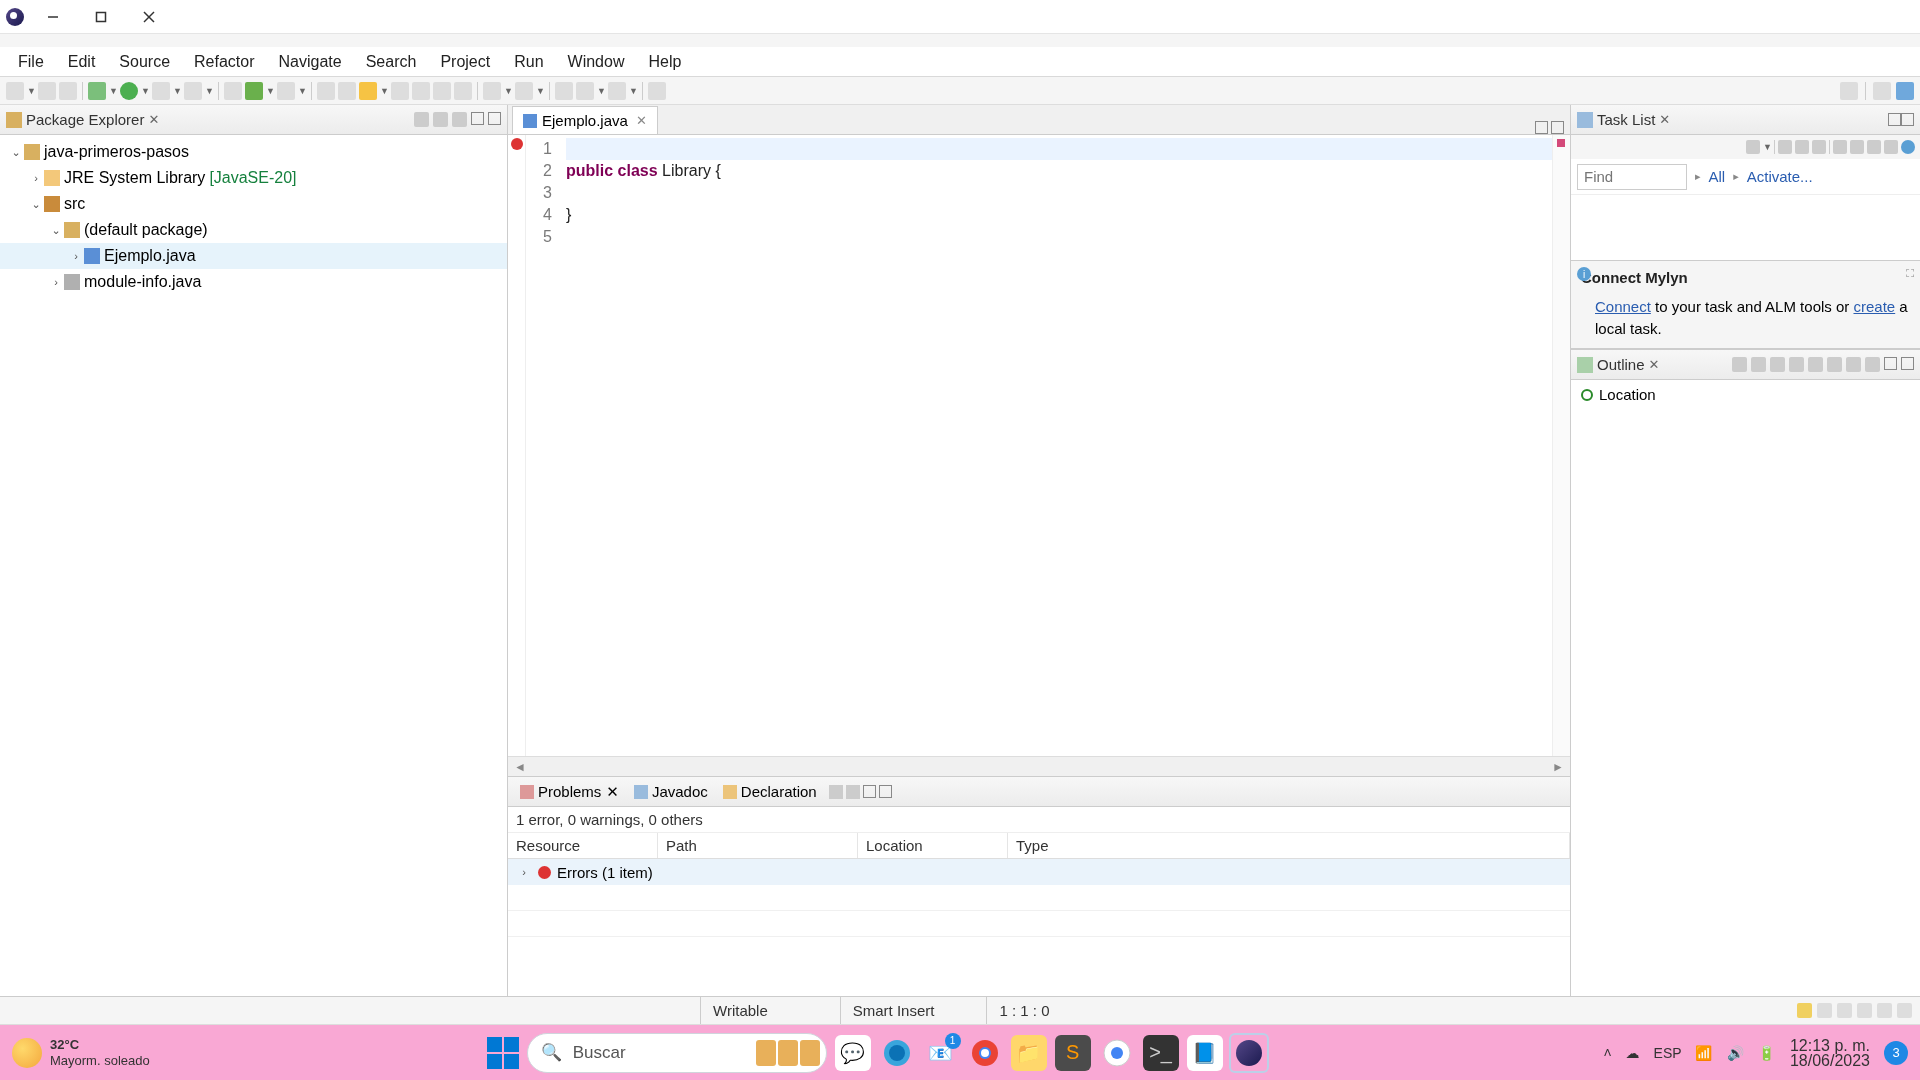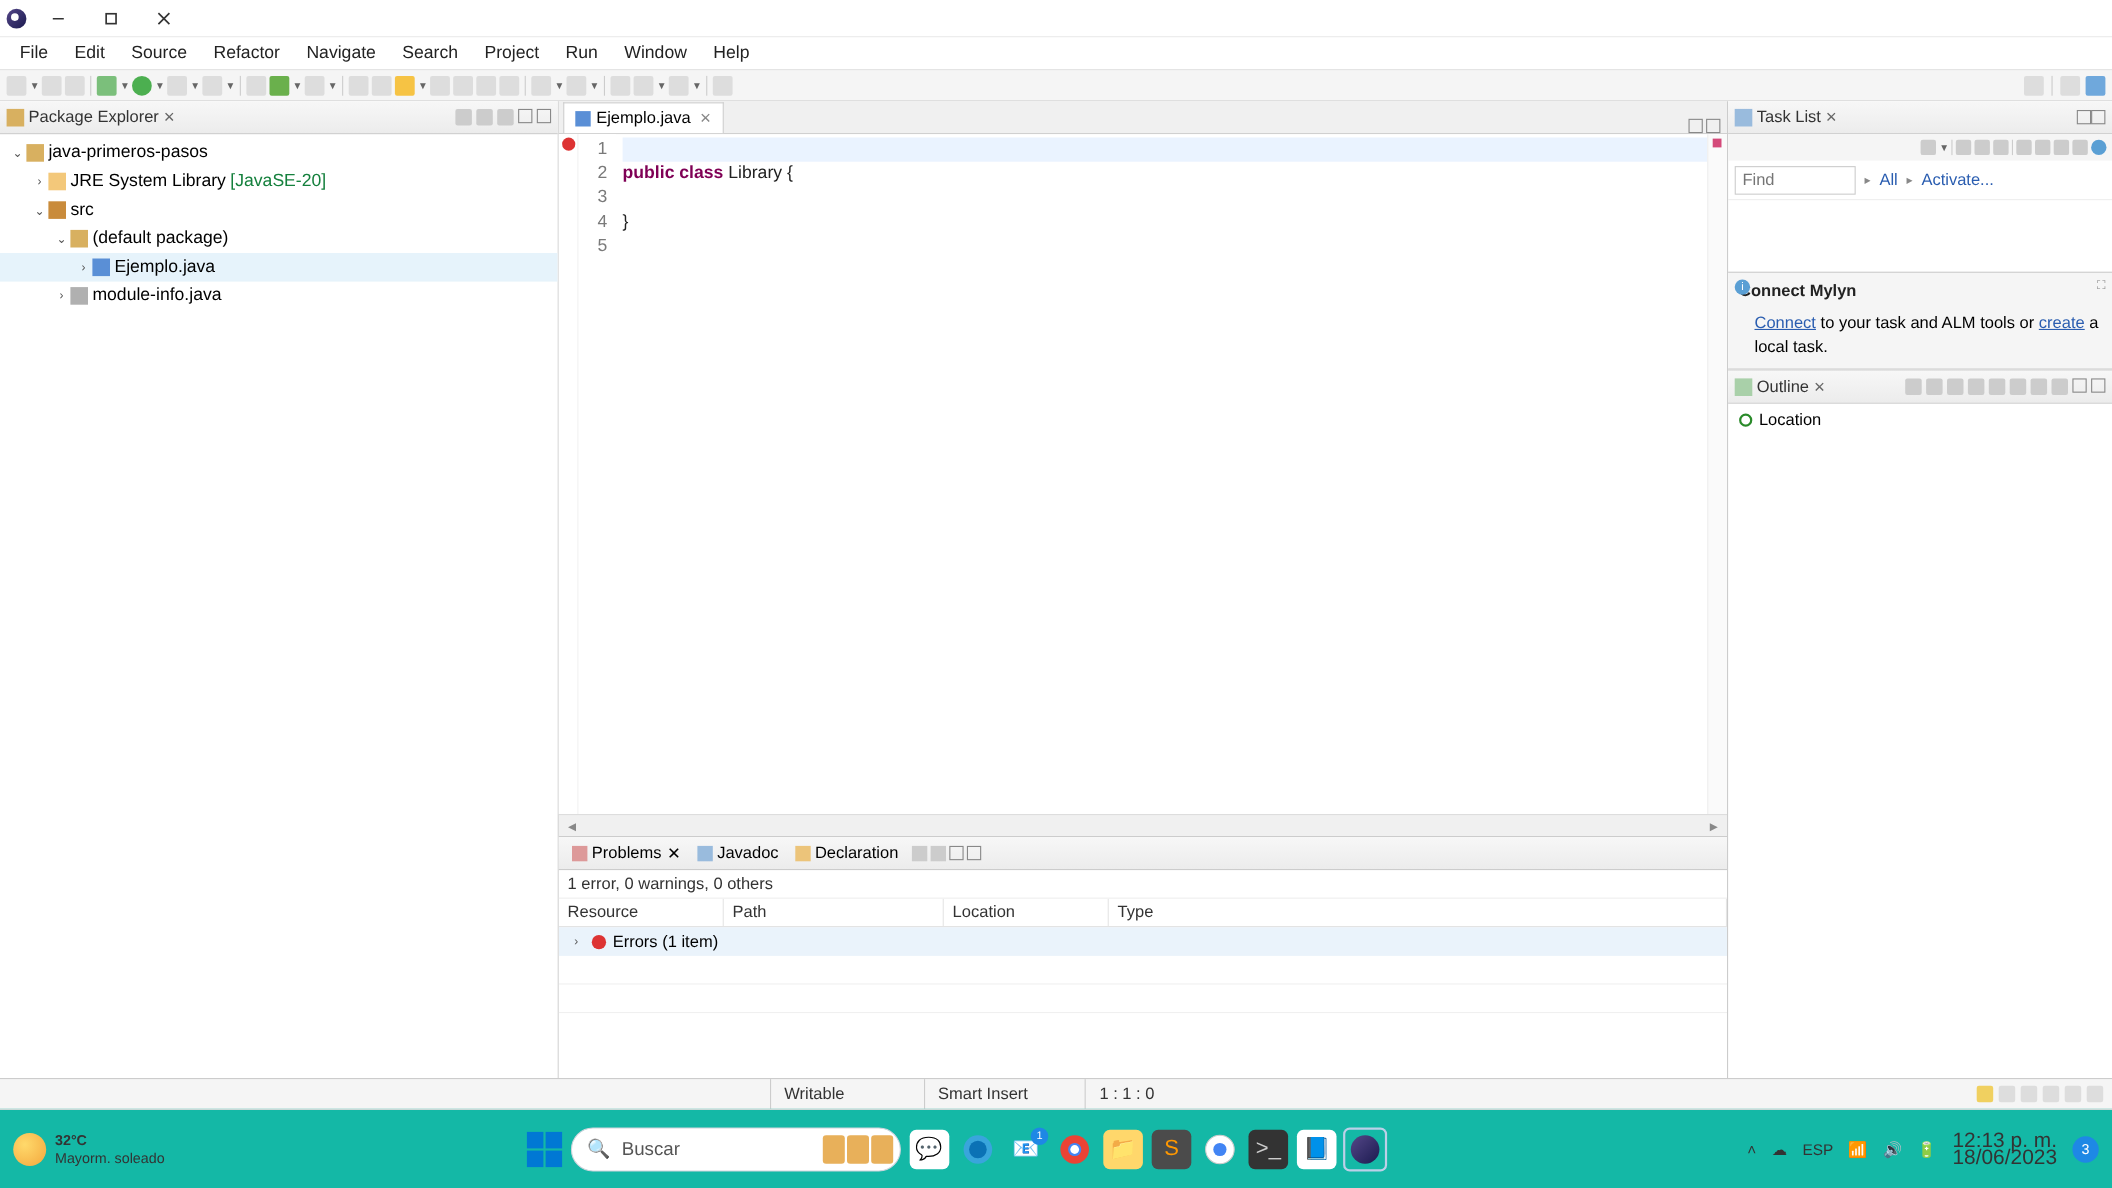--- a/index.html
+++ b/index.html
@@ -7,21 +7,21 @@
 
 
 .titlebar { height: 34px; background: #fff; display: flex; align-items: center; padding: 0 6px; border-bottom: 1px solid #e5e5e5;}
 .titlebar .icon { width: 18px; height: 18px; margin-right: 6px; border-radius: 50%; background: linear-gradient(135deg,#544788,#1b1a4f); position:relative;}
 .titlebar .icon::after{content:"";position:absolute;left:4px;top:4px;width:7px;height:7px;border-radius:50%;background:#fff;}
 .titlebar .title { font-size: 15px; color: #222; flex:1;}
 .winbtns { display:flex; gap: 2px;}
 .winbtn { width: 46px; height: 30px; display:flex; align-items:center; justify-content:center; font-size:13px; color:#333;}
 
 
-.menubar { height: 30px; background:#fff; display:flex; align-items:center; padding-left:6px; border-bottom:1px solid #d9d9d9;}
+.menubar { height: 30px; background:#fff; display:flex; align-items:center; padding-left:6px; border-bottom:1px solid #d9d9d9;margin-top:13px;}
 .menuitem { padding: 4px 12px; font-size:16px; color:#222;}
 
 
 .toolbar { height: 28px; background:#f5f5f5; border-bottom:1px solid #ddd; display:flex; align-items:center; padding:0 6px; gap:3px; font-size:12px; color:#555;}
 .tbtn { width:18px; height:18px; background:#ddd; border-radius:2px; flex-shrink:0;}
 .tdrop { width:8px; font-size:9px; color:#666;}
 .tsep { width:1px; height:18px; background:#ccc; margin:0 2px;}
 .toolbar-right { margin-left:auto; display:flex; gap:5px; align-items:center;}
 
 
@@ -108,33 +108,33 @@
 .oitem{display:flex;align-items:center;gap:6px;}
 .ogreen{width:12px;height:12px;border:2px solid #2a8a2a;border-radius:50%;}
 
 
 .statusbar{height:28px;background:#f5f5f5;border-top:1px solid #ccc;display:flex;align-items:center;font-size:15px;color:#333;}
 .scell{border-left:1px solid #ccc;padding:0 12px;height:100%;display:flex;align-items:center;}
 .sright{margin-left:auto;display:flex;gap:5px;padding-right:8px;}
 .sicon{width:15px;height:15px;background:#ddd;border-radius:2px;}
 
 
-.taskbar{height:72px;background:#14b8a6;border-top:1px solid #ddd;display:flex;align-items:center;padding:0 12px;}
+.taskbar{height:56px;background:#f9a8d4;border-top:1px solid #ddd;display:flex;align-items:center;padding:0 12px;}
 .weather{display:flex;align-items:center;gap:8px;}
 .wicon{width:30px;height:30px;border-radius:50%;background:radial-gradient(circle at 35% 35%, #ffd96b, #f3a73d);}
 .wtxt{font-size:13px;line-height:16px;color:#333;}
 .tbcenter{flex:1;display:flex;justify-content:center;align-items:center;gap:8px;}
 .winlogo{width:32px;height:32px;display:grid;grid-template-columns:1fr 1fr;grid-template-rows:1fr 1fr;gap:2px;}
 .winlogo div{background:#0078d4;}
 .searchbox{display:flex;align-items:center;width:300px;height:40px;background:#fff;border:1px solid #d0d4dc;border-radius:20px;padding:0 14px;gap:10px;font-size:17px;color:#555;position:relative;}
 .searchbox .sdeco{position:absolute;right:6px;display:flex;gap:2px;}
 .sdeco span{width:20px;height:26px;background:#e8b05a;border-radius:3px;}
 .tbapp{width:36px;height:36px;border-radius:6px;display:flex;align-items:center;justify-content:center;font-size:20px;}
 .tbright{display:flex;align-items:center;gap:14px;font-size:14px;color:#333;}
-.tclock{text-align:right;font-size:19px;line-height:15px;}
+.tclock{text-align:right;font-size:16px;line-height:15px;}
 .notif{width:24px;height:24px;border-radius:50%;background:#1e88e5;color:#fff;display:flex;align-items:center;justify-content:center;font-size:13px;}
 
 
 .rtoolbar{height:24px;background:#f5f5f5;display:flex;justify-content:flex-end;gap:3px;padding:3px 5px;align-items:center;}
 .rtoolbar .rb{width:14px;height:14px;background:#ccc;border-radius:2px;}
 
 .tasklist-area{height:155px;display:flex;flex-direction:column;}
 .tasklist-body{flex:1;}
 .outline-area{flex:1;display:flex;flex-direction:column;border-top:1px solid #ccc;}
 

